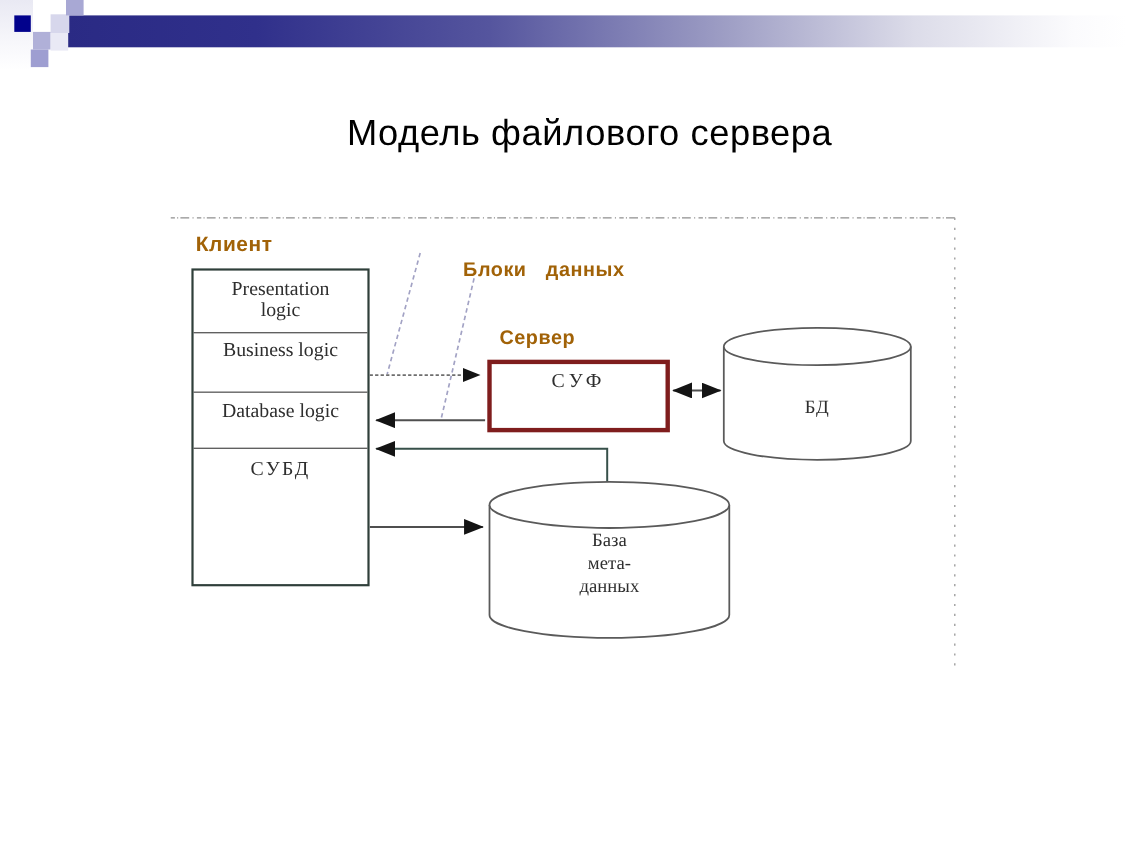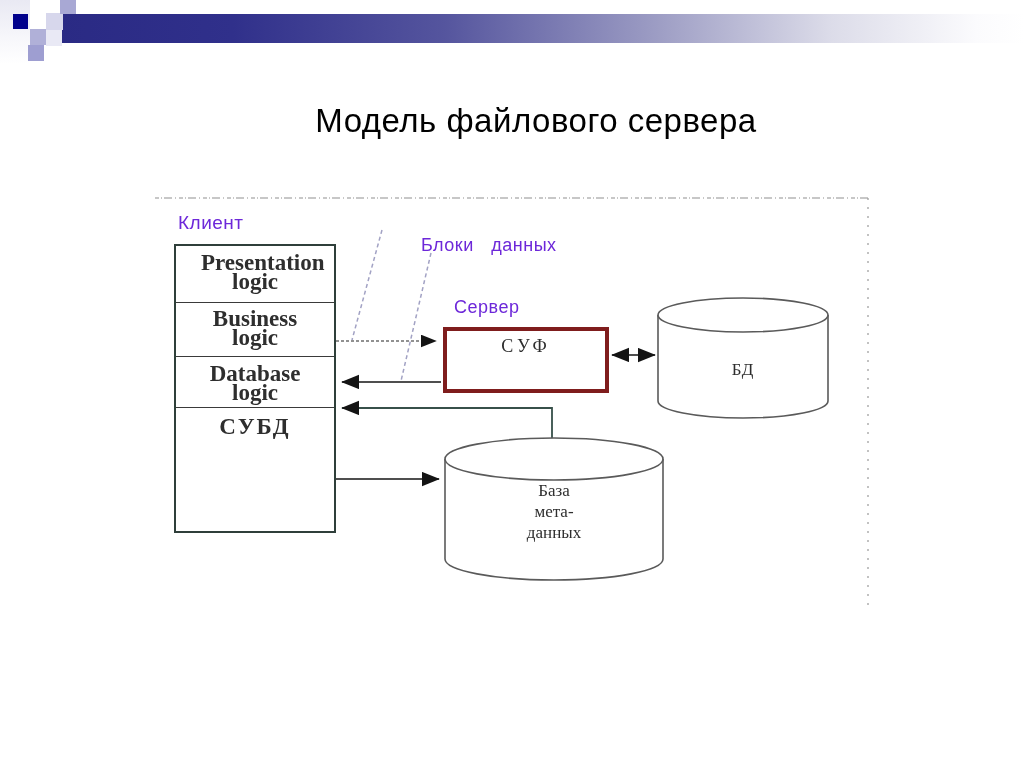--- a/index.html
+++ b/index.html
@@ -21,34 +21,34 @@
   .sq-lav  {left:28px;top:45px;width:16px;height:16px;background:#9e9ed1;}
 
   
   .title{position:absolute;left:0;top:102px;width:100%;text-align:center;
          font-size:33px;color:#000;letter-spacing:0.5px;}
 
   
   #diagram{position:absolute;left:155px;top:190px;width:715px;height:430px;}
   #diagram svg{position:absolute;left:0;top:0;}
 
-  .navy-label{position:absolute;font-weight:normal;font-size:18px;color:#6d28d9;
+  .navy-label{position:absolute;font-weight:bold;font-size:18px;color:#a16207;
               letter-spacing:0.5px;white-space:nowrap;}
   .client-label{left:23px;top:22px;font-size:19px;}
   .flow1{left:217px;top:17px;word-spacing:12px;}
   .flow2{left:266px;top:45px;word-spacing:12px;}
   .server-label{left:299px;top:107px;}
 
   .serif{font-family:"Liberation Serif",serif;color:#2e2e2e;}
 
   
   .client-box{position:absolute;left:19px;top:54px;width:162px;height:289px;
               border:2px solid #2f3f3a;background:#fff;box-sizing:border-box;}
   .crow{display:flex;justify-content:center;align-items:flex-start;
-        box-sizing:border-box;text-align:center;font-size:23px;line-height:19px;font-weight:bold;}
+        box-sizing:border-box;text-align:center;font-size:18px;line-height:19px;}
   .crow span{display:block;width:108px;}
   .r1{height:56px;padding-top:7px;}
   .r2{height:54px;padding-top:6px;border-top:1.5px solid #3a3a3a;}
   .r3{height:86px;padding-top:7px;border-top:2px dashed #7c7c7c;}
   .r4{height:51px;padding-top:7px;border-top:1.5px solid #3a3a3a;}
   .r5{height:40px;padding-top:9px;border-top:1.5px solid #3a3a3a;letter-spacing:2px;}
 
   
   .suf-box{position:absolute;left:288px;top:137px;width:166px;height:66px;
            border:4px solid #7f1d1d;background:#fff;box-sizing:border-box;

